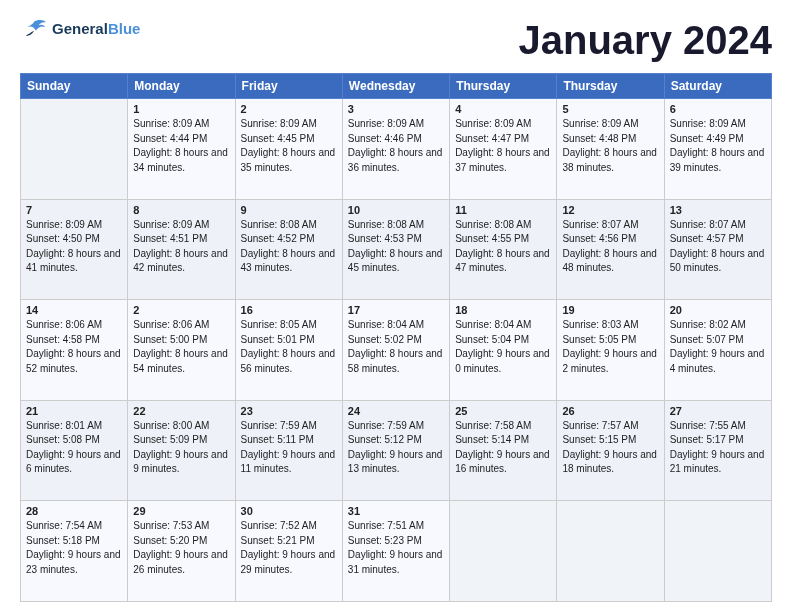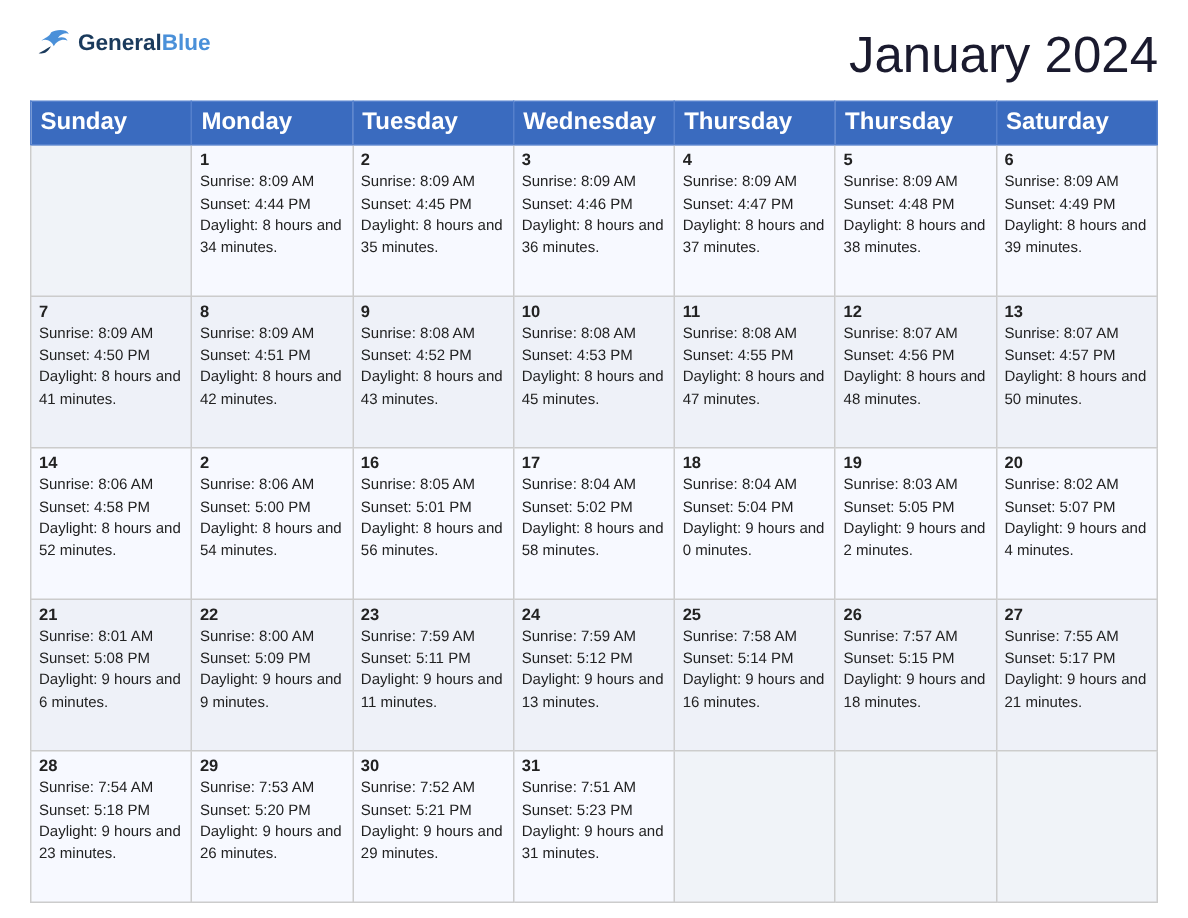--- a/index.html
+++ b/index.html
@@ -39,38 +39,38 @@
       color: #4a90d9;
     }
     .logo-bird {
       width: 28px;
       height: 22px;
     }
     .title-area {
       text-align: right;
     }
     .main-title {
-      font-size: 34px;
-      font-weight: normal;
+      font-size: 40px;
+      font-weight: bold;
       color: #1a1a2e;
     }
     .subtitle {
       font-size: 15px;
       color: #333;
     }
     .calendar-table {
       width: 100%;
       border-collapse: collapse;
       flex: 1;
       table-layout: fixed;
     }
     .calendar-table thead tr th {
       background-color: #3a6bbf;
       color: #fff;
-      font-size: 16px;
+      font-size: 12px;
       font-weight: bold;
       text-align: left;
       padding: 5px 6px;
       border: 1px solid #5580cc;
       margin-top: 30px;
     }
     .calendar-table tbody tr td {
       border: 1px solid #ccc;
       vertical-align: top;
       padding: 4px 5px;
@@ -117,21 +117,21 @@
     <div class="title-area">
       <div class="main-title">January 2024</div>
     </div>
   </div>
 
   <table class="calendar-table">
     <thead>
       <tr>
         <th>Sunday</th>
         <th>Monday</th>
-        <th>Tuesday</th>
+        <th>Friday</th>
         <th>Wednesday</th>
         <th>Thursday</th>
         <th>Thursday</th>
         <th>Saturday</th>
       </tr>
     </thead>
     <tbody id="calendar-body">
     <tr>
           <td class="empty-cell"></td>
           <td>

